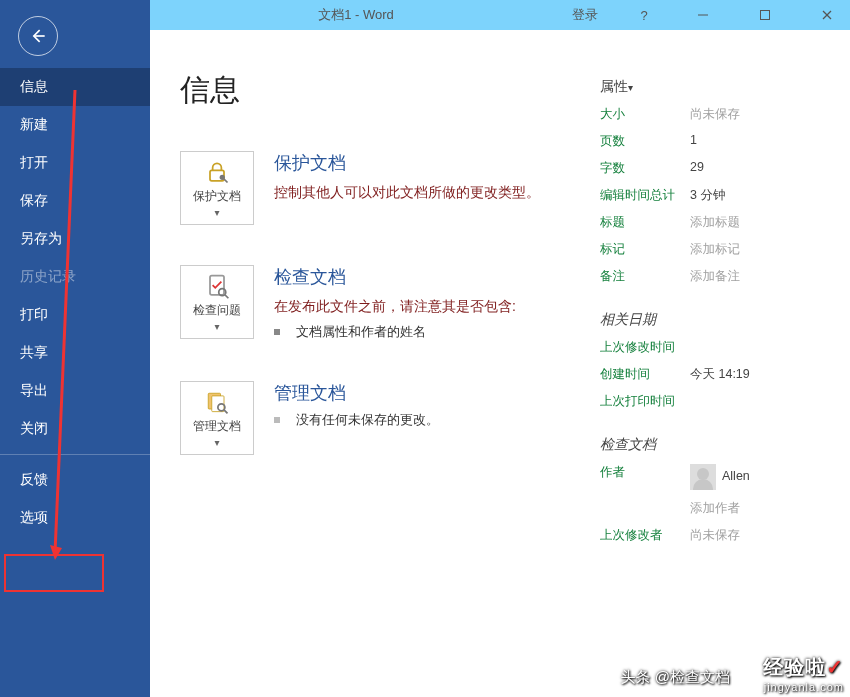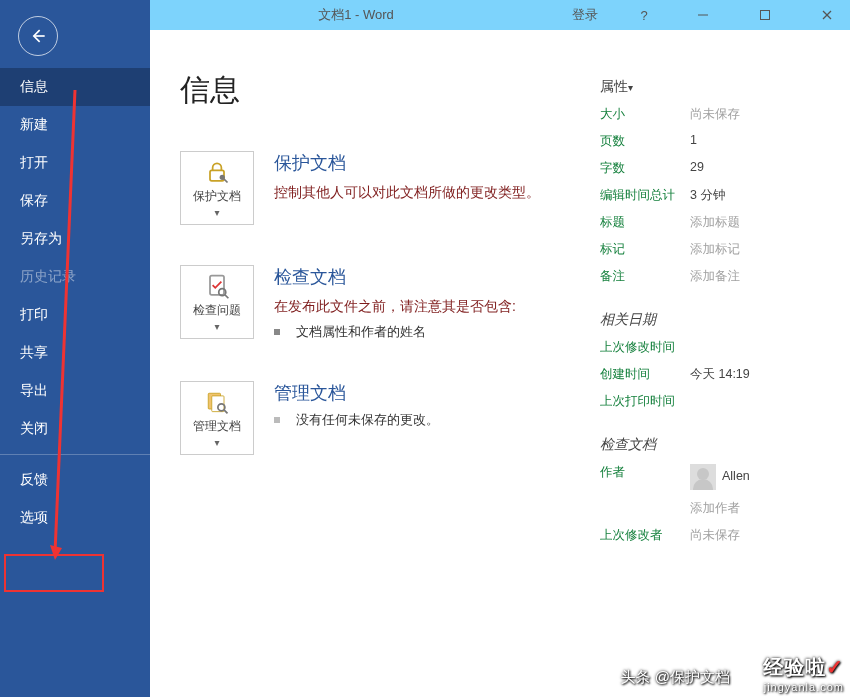--- a/index.html
+++ b/index.html
@@ -283,17 +283,17 @@
         <div class="k"></div>
         <div class="v muted">添加作者</div>
       </div>
     <div class="row">
         <div class="k">上次修改者</div>
         <div class="v muted">尚未保存</div>
       </div>
   </div>
 </div>
 
-<div class="watermark2">头条 @保护文档</div>
+<div class="watermark2">头条 @检查文档</div>
 <div class="watermark">
   <span>经验啦</span><span class="red">✓</span>
   <div style="font-size:11px;font-weight:400;text-align:right">jingyanla.com</div>
 </div>
 
 </body></html>

